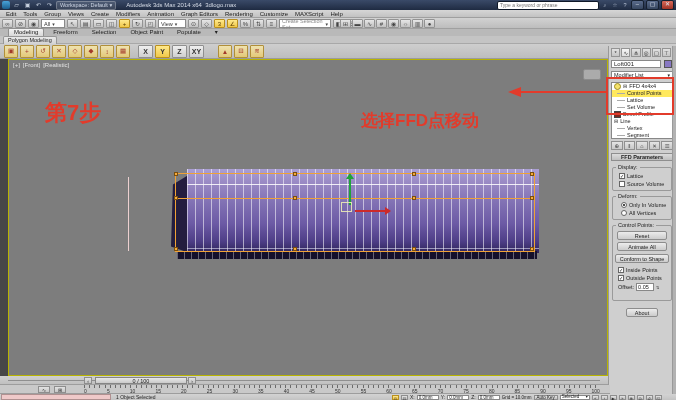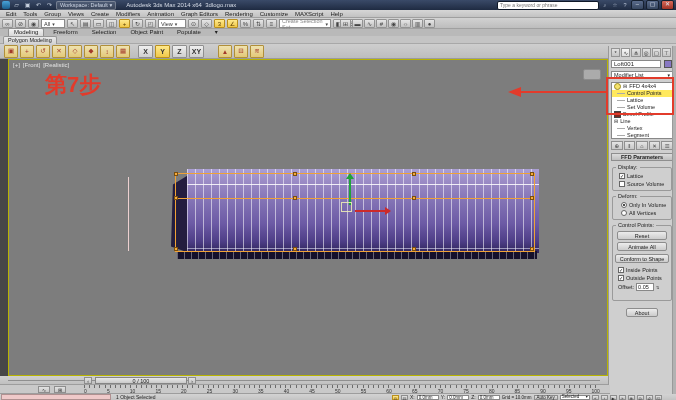--- a/index.html
+++ b/index.html
@@ -50,21 +50,21 @@
            background:linear-gradient(#efe3b0,#e3c878);border:1px solid #b08f3a;border-radius:1px;
            font-size:6.5px;color:#a33a2a;flex:0 0 auto;}
   .axisbtn{width:13px;height:11px;display:inline-flex;align-items:center;justify-content:center;
            background:linear-gradient(#efefef,#cfcfcf);border:1px solid #8f8f8f;border-radius:1px;
            font-size:7px;font-weight:bold;color:#333;flex:0 0 auto;}
   .axisbtn.on{background:linear-gradient(#ffe98c,#f0c84a);border-color:#b98f1e;}
   
   .leftstrip{left:0;top:59px;width:8px;height:317px;background:#474747;}
   .viewport{left:8px;top:59px;width:600px;height:317px;background:#7d7d7d;border:1px solid #b8b400;box-sizing:border-box;}
   .vplabel{position:absolute;left:4px;top:2px;font-size:6px;color:#e2e2e2;display:flex;gap:3px;}
-  .stepnote{position:absolute;font-weight:bold;}
+  .stepnote{position:absolute;font-weight:bold;margin-top:28px;}
   
   .boxobj{position:absolute;left:162px;top:109px;width:368px;height:90px;}
   .leftface{position:absolute;left:0;top:2px;width:24px;height:84px;background:#241d3f;
             clip-path:polygon(8% 16%,100% 0,100% 100%,0 90%);}
   .mainface{position:absolute;left:16px;top:0;width:352px;height:84px;
             background:
               repeating-linear-gradient(90deg, rgba(255,255,255,.55) 0 1px, rgba(255,255,255,0) 1px 8px),
               linear-gradient(180deg,#ab9fd4 0%,#9b8cc6 14%,#8171b4 40%,#6c5aa5 65%,#4e3e87 86%,#2e2459 100%);}
   .ridge{position:absolute;left:16px;top:15px;width:352px;height:1px;background:rgba(255,255,255,.85);}
   .ridge2{position:absolute;left:16px;top:79px;width:352px;height:1px;background:rgba(240,240,255,.55);}
@@ -266,20 +266,21 @@
 
   <div class="abs leftstrip"></div>
 
   <div class="abs viewport">
     <div class="vplabel">
       <span>[+]</span>
       <span>[Front]</span>
       <span>[Realistic]</span>
     </div>
     <div class="stepnote" style="left:36px;top:10px;font-size:22px;color:#e23b2b;">第7步</div>
+    <div class="stepnote" style="left:352px;top:21px;font-size:17px;color:#e23b2b;">选择FFD点移动</div>
     <div class="profileline"></div>
     <div class="viewcube"></div>
 
     <div class="boxobj">
       <div class="leftface"></div>
       <div class="mainface"></div>
       <div class="ridge"></div>
       <div class="ridge2"></div>
       <div class="botband"></div>
       <div class="lattice">

